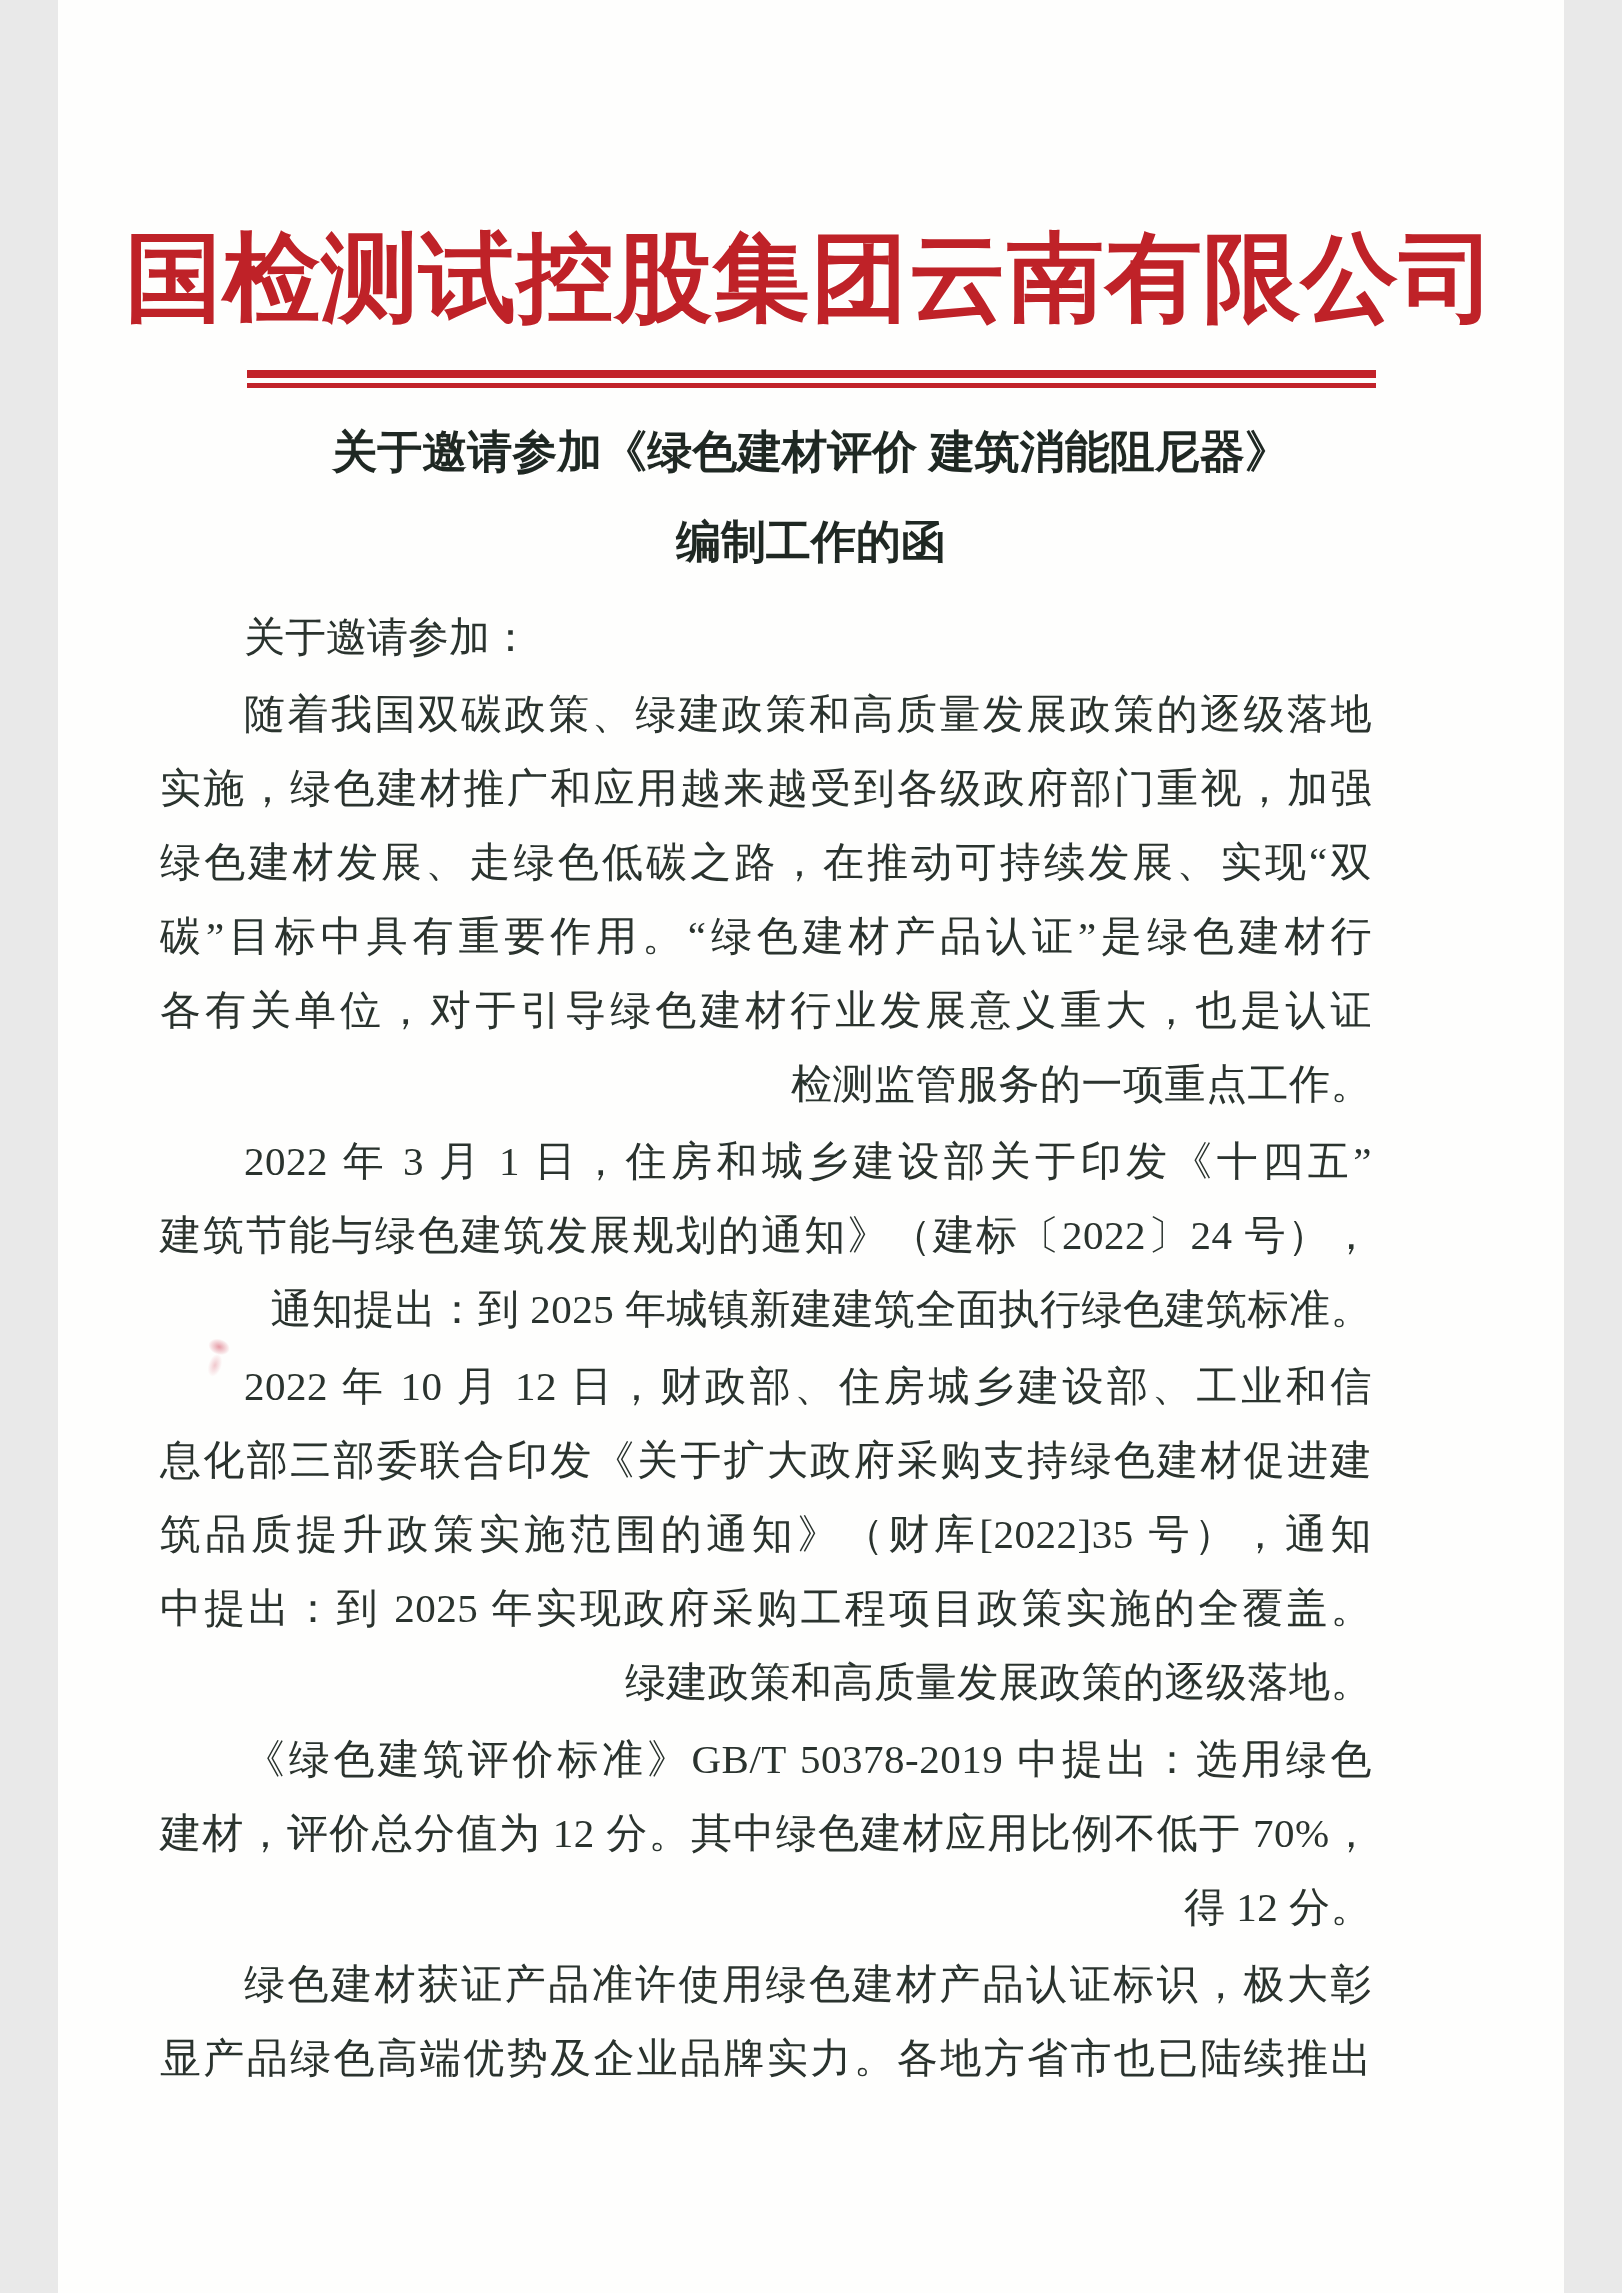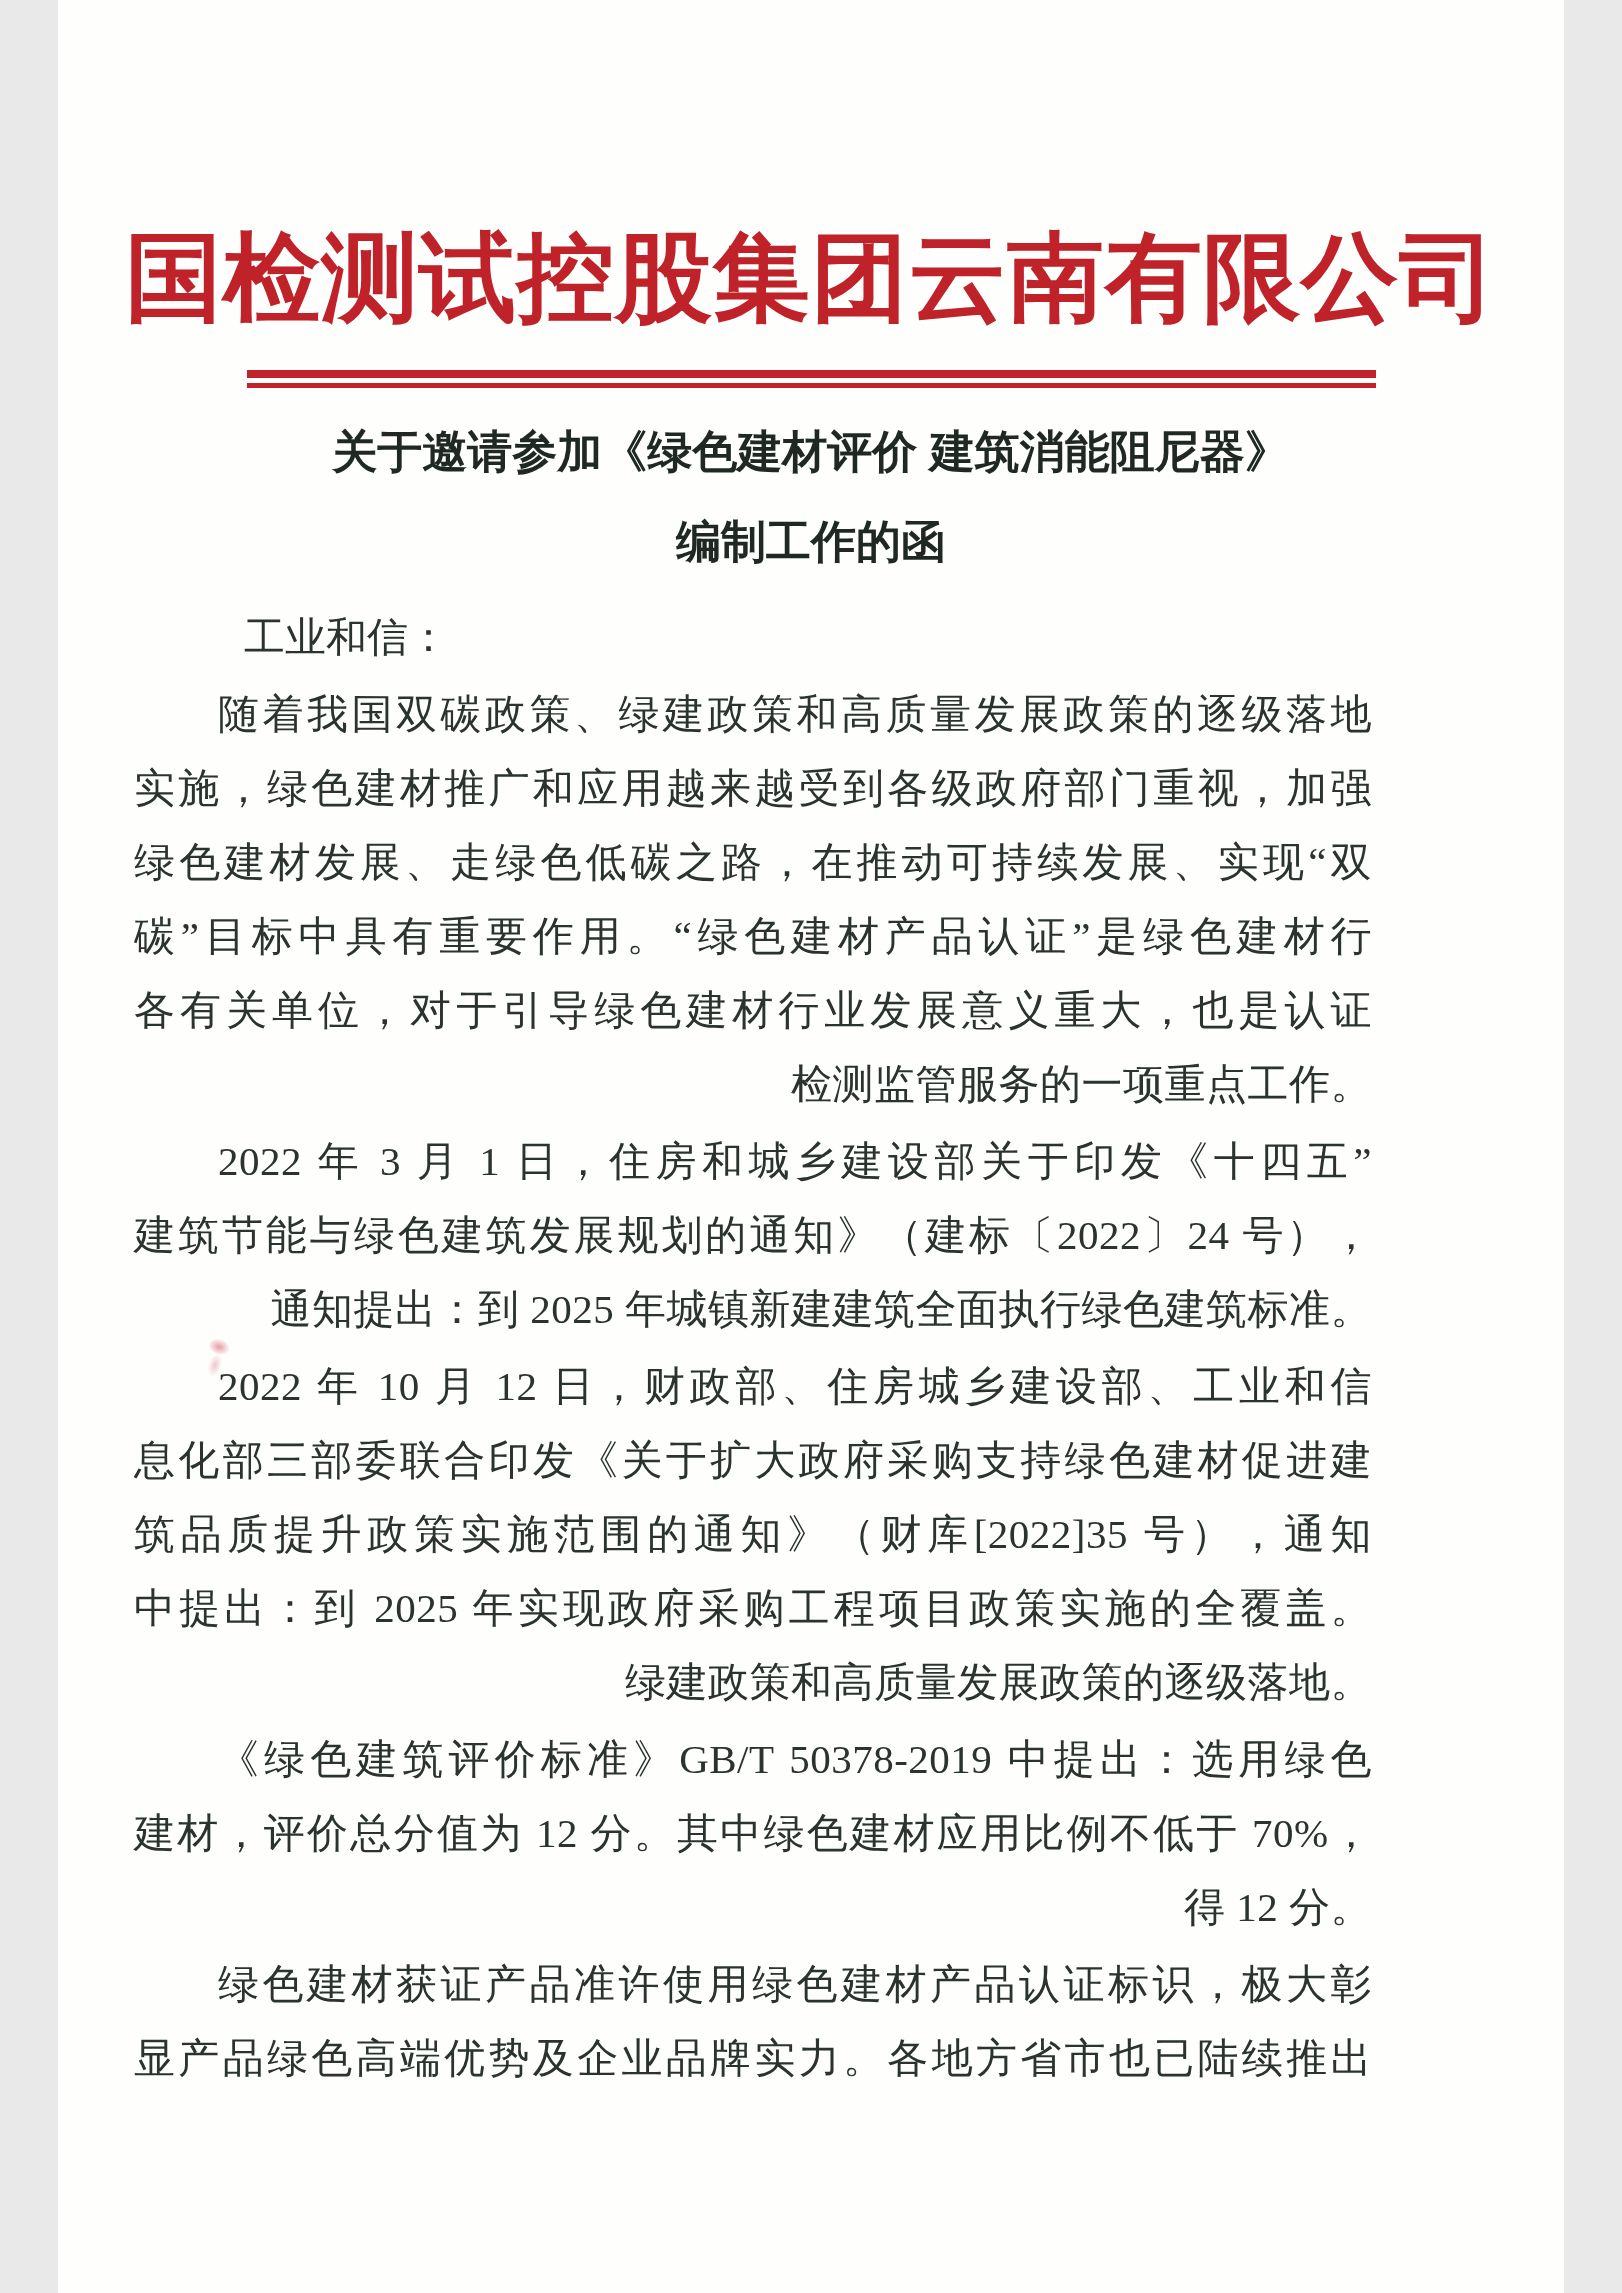--- a/index.html
+++ b/index.html
@@ -40,21 +40,21 @@
   .doc-title .t1,.doc-title .t2{display:block;line-height:90px;}
   
   .salutation{
     margin:0;
     padding:13.7px 0 0 186px;
     font-size:41px;
     line-height:74px;
     color:#2a332e;
   }
   .letter-body{
-    padding:0 192px 0 76px;
+    padding:0 192px 0 102px;
     font-size:41px;
     color:#2a332e;
   }
   .para{margin-top:2.9px;}
   .line{
     line-height:74px;
     text-align:right;
     letter-spacing:0.5px;
   }
   .line.fill{text-align:justify;text-align-last:justify;}
@@ -81,21 +81,21 @@
       <div class="rule-thick" style="background: rgb(194, 35, 42);"></div>
       <div class="rule-thin" style="background: rgb(194, 35, 42);"></div>
     </div>
   </header>
 
   <h2 class="doc-title">
     <span class="t1">关于邀请参加《绿色建材评价 建筑消能阻尼器》</span>
     <span class="t2">编制工作的函</span>
   </h2>
 
-  <p class="salutation" style="color: rgb(42, 51, 46);">工业和信：</p>
+  <p class="salutation" style="color: rgb(42, 51, 46);">关于邀请参加：</p>
 
   <div class="letter-body" id="letter-body" style="color: rgb(42, 51, 46);">
       <div class="para">
         <div class="line indent fill">随着我国双碳政策、绿建政策和高质量发展政策的逐级落地</div>
         <div class="line fill">实施，绿色建材推广和应用越来越受到各级政府部门重视，加强</div>
         <div class="line fill">绿色建材发展、走绿色低碳之路，在推动可持续发展、实现“双</div>
         <div class="line fill">碳”目标中具有重要作用。“绿色建材产品认证”是绿色建材行</div>
         <div class="line fill">各有关单位，对于引导绿色建材行业发展意义重大，也是认证</div>
         <div class="line">检测监管服务的一项重点工作。</div>
       </div>

